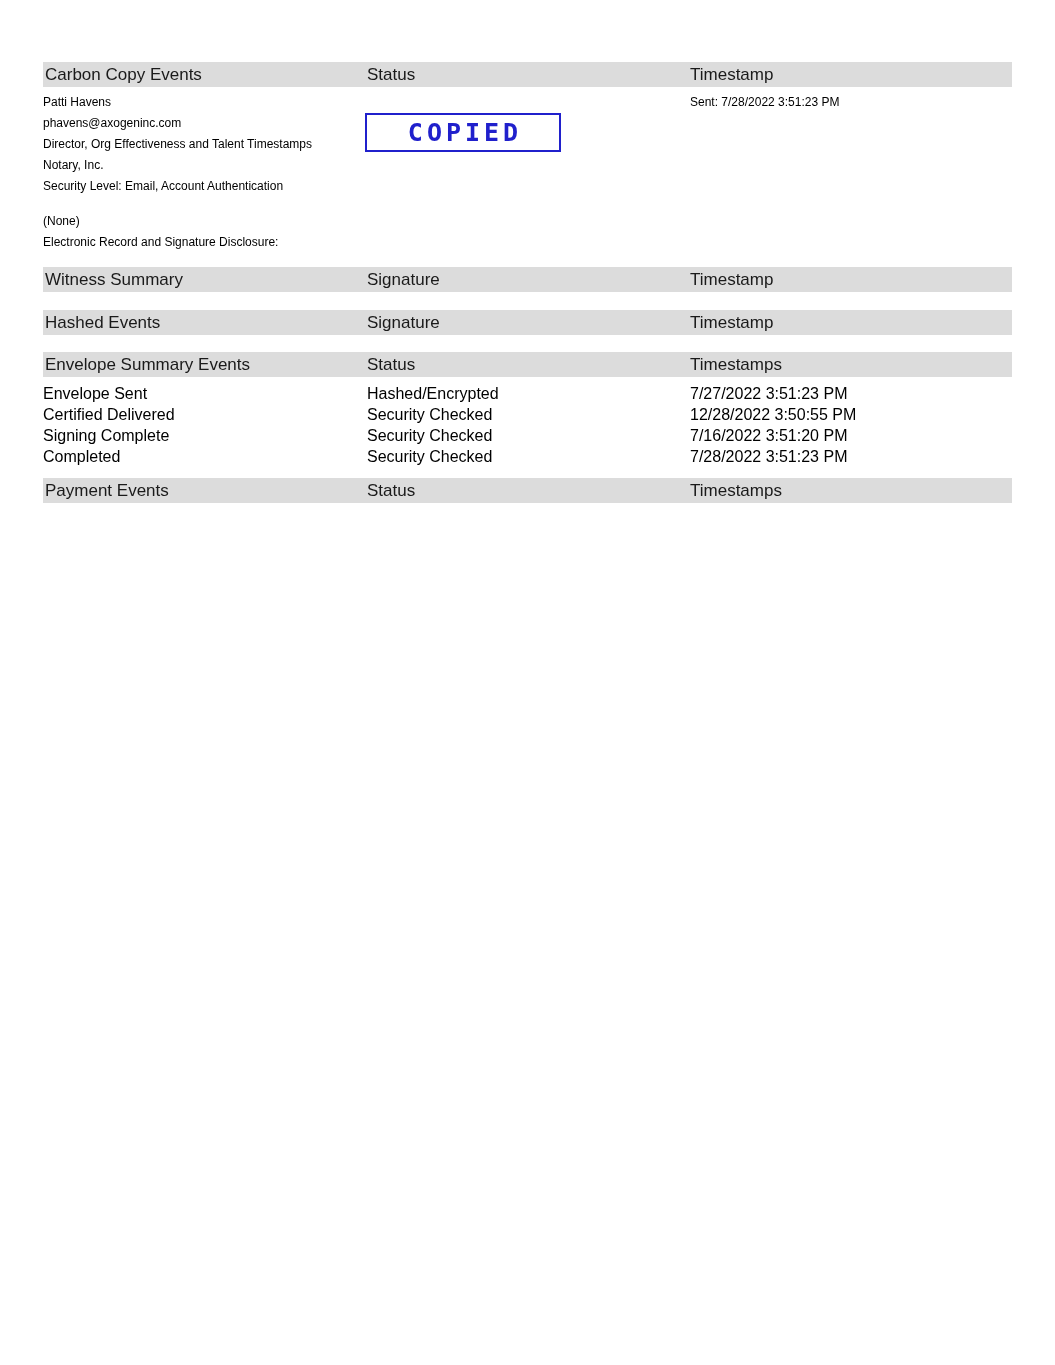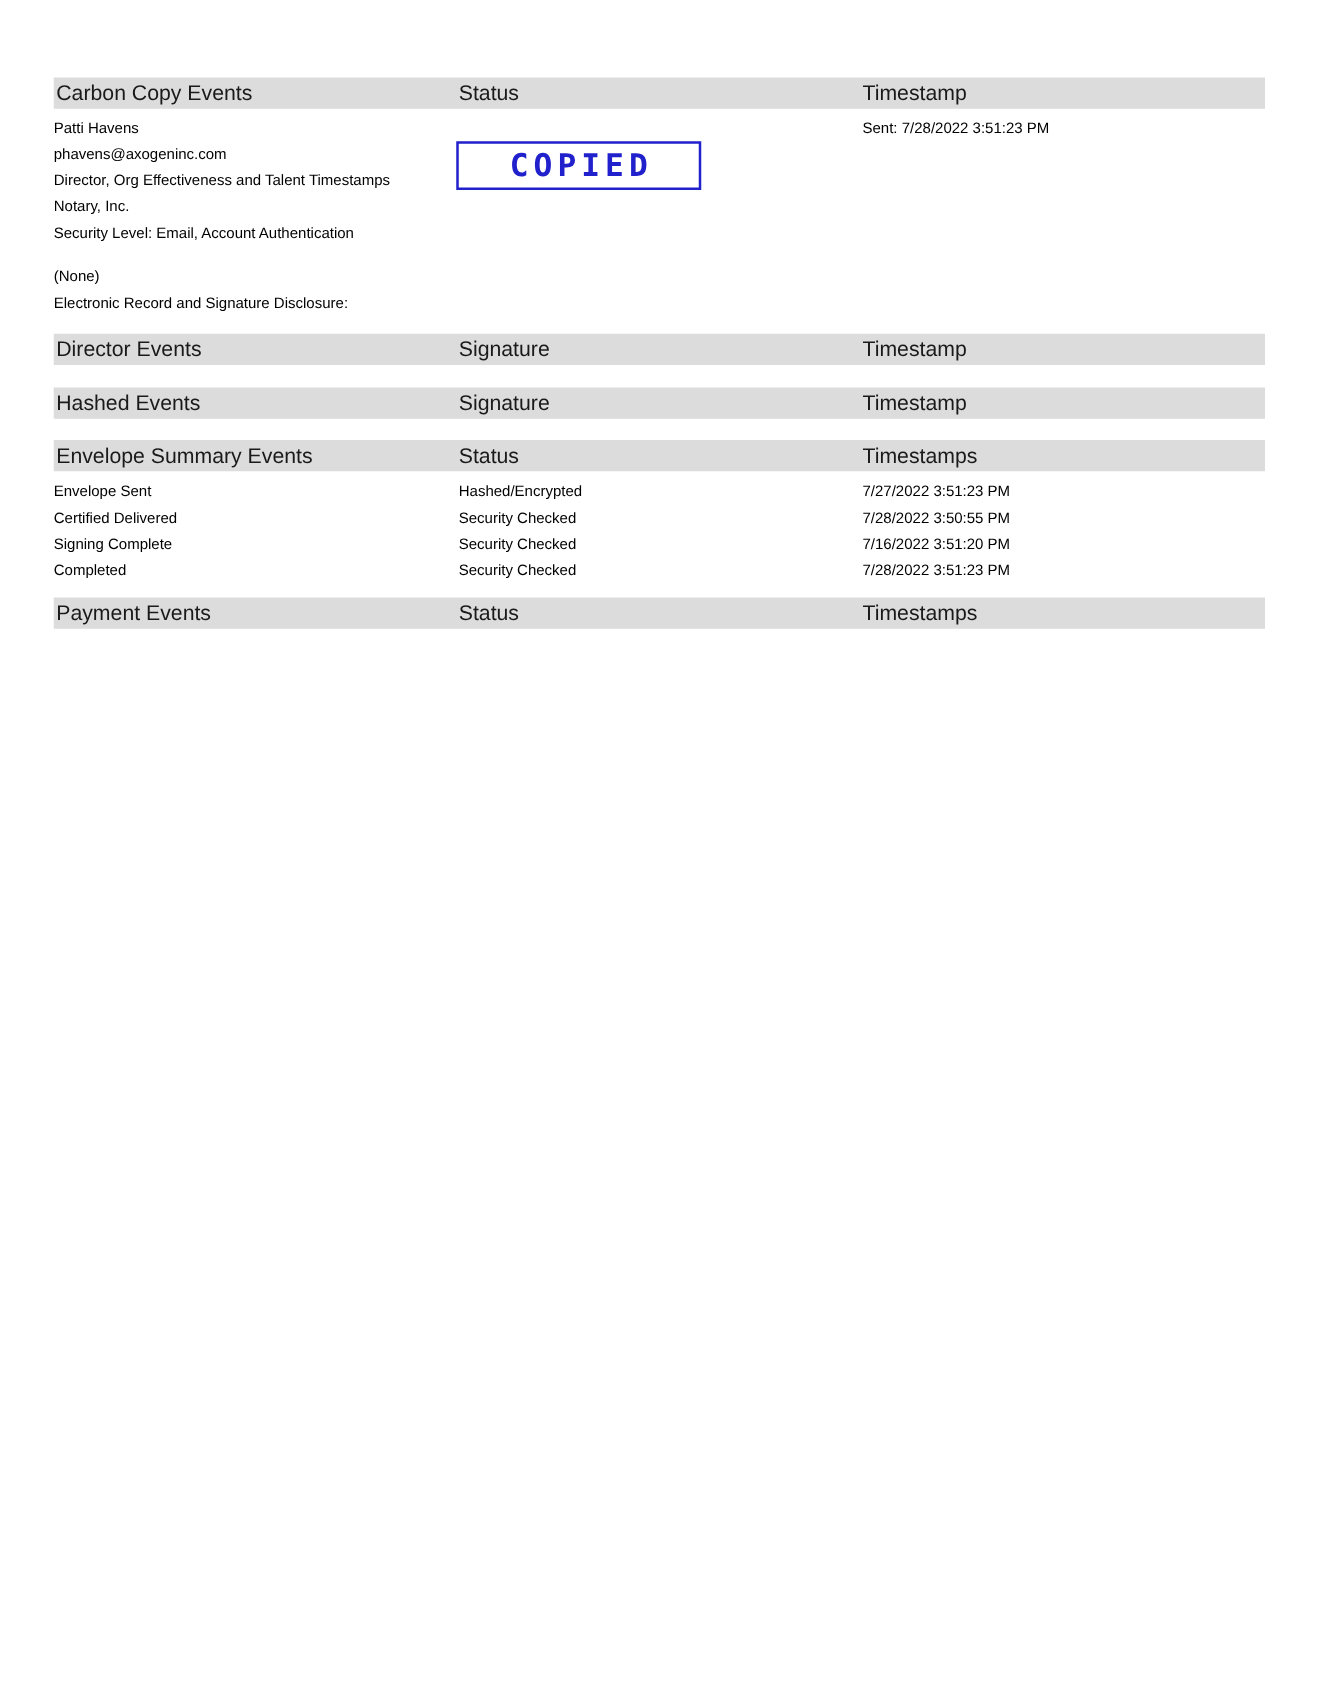--- a/index.html
+++ b/index.html
@@ -74,21 +74,21 @@
     line-height: 16px;
     white-space: nowrap;
   }
 
   
   .es-rows {
     position: absolute;
     left: 43px;
     top: 383px;
     width: 969px;
-    font-size: 12px;
+    font-size: 16px;
     text-align: center;
   }
   .es-row { position: relative; height: 21px; line-height: 21px; }
   .es-row span { position: absolute; top: 0; white-space: nowrap; }
 </style>
 </head>
 <body>
 
 <div class="page">
 
@@ -109,21 +109,21 @@
     <div class="cc-wrap-last indent">Not Offered via DocuSign</div>
   </div>
 
   <div class="stamp">
     <span>COPIED</span>
   </div>
 
   <div class="cc-timestamp">Sent: 7/28/2022 3:51:23 PM</div>
 
   <div class="bar" style="top:267px">
-    <span class="col1">Director Events</span>
+    <span class="col1">Witness Summary</span>
     <span class="col2">Signature</span>
     <span class="col3">Timestamp</span>
   </div>
 
   <div class="bar" style="top:310px">
     <span class="col1">Hashed Events</span>
     <span class="col2">Signature</span>
     <span class="col3">Timestamp</span>
   </div>
 
@@ -135,21 +135,21 @@
 
   <div class="es-rows">
     <div class="es-row">
       <span class="col1" style="left:0">Envelope Sent</span>
       <span class="col2">Hashed/Encrypted</span>
       <span class="col3">7/27/2022 3:51:23 PM</span>
     </div>
     <div class="es-row">
       <span class="col1" style="left:0">Certified Delivered</span>
       <span class="col2">Security Checked</span>
-      <span class="col3">7/28/2022 3:50:55 PM</span>
+      <span class="col3">12/28/2022 3:50:55 PM</span>
     </div>
     <div class="es-row">
       <span class="col1" style="left:0">Signing Complete</span>
       <span class="col2">Security Checked</span>
       <span class="col3">7/16/2022 3:51:20 PM</span>
     </div>
     <div class="es-row">
       <span class="col1" style="left:0">Completed</span>
       <span class="col2">Security Checked</span>
       <span class="col3">7/28/2022 3:51:23 PM</span>

